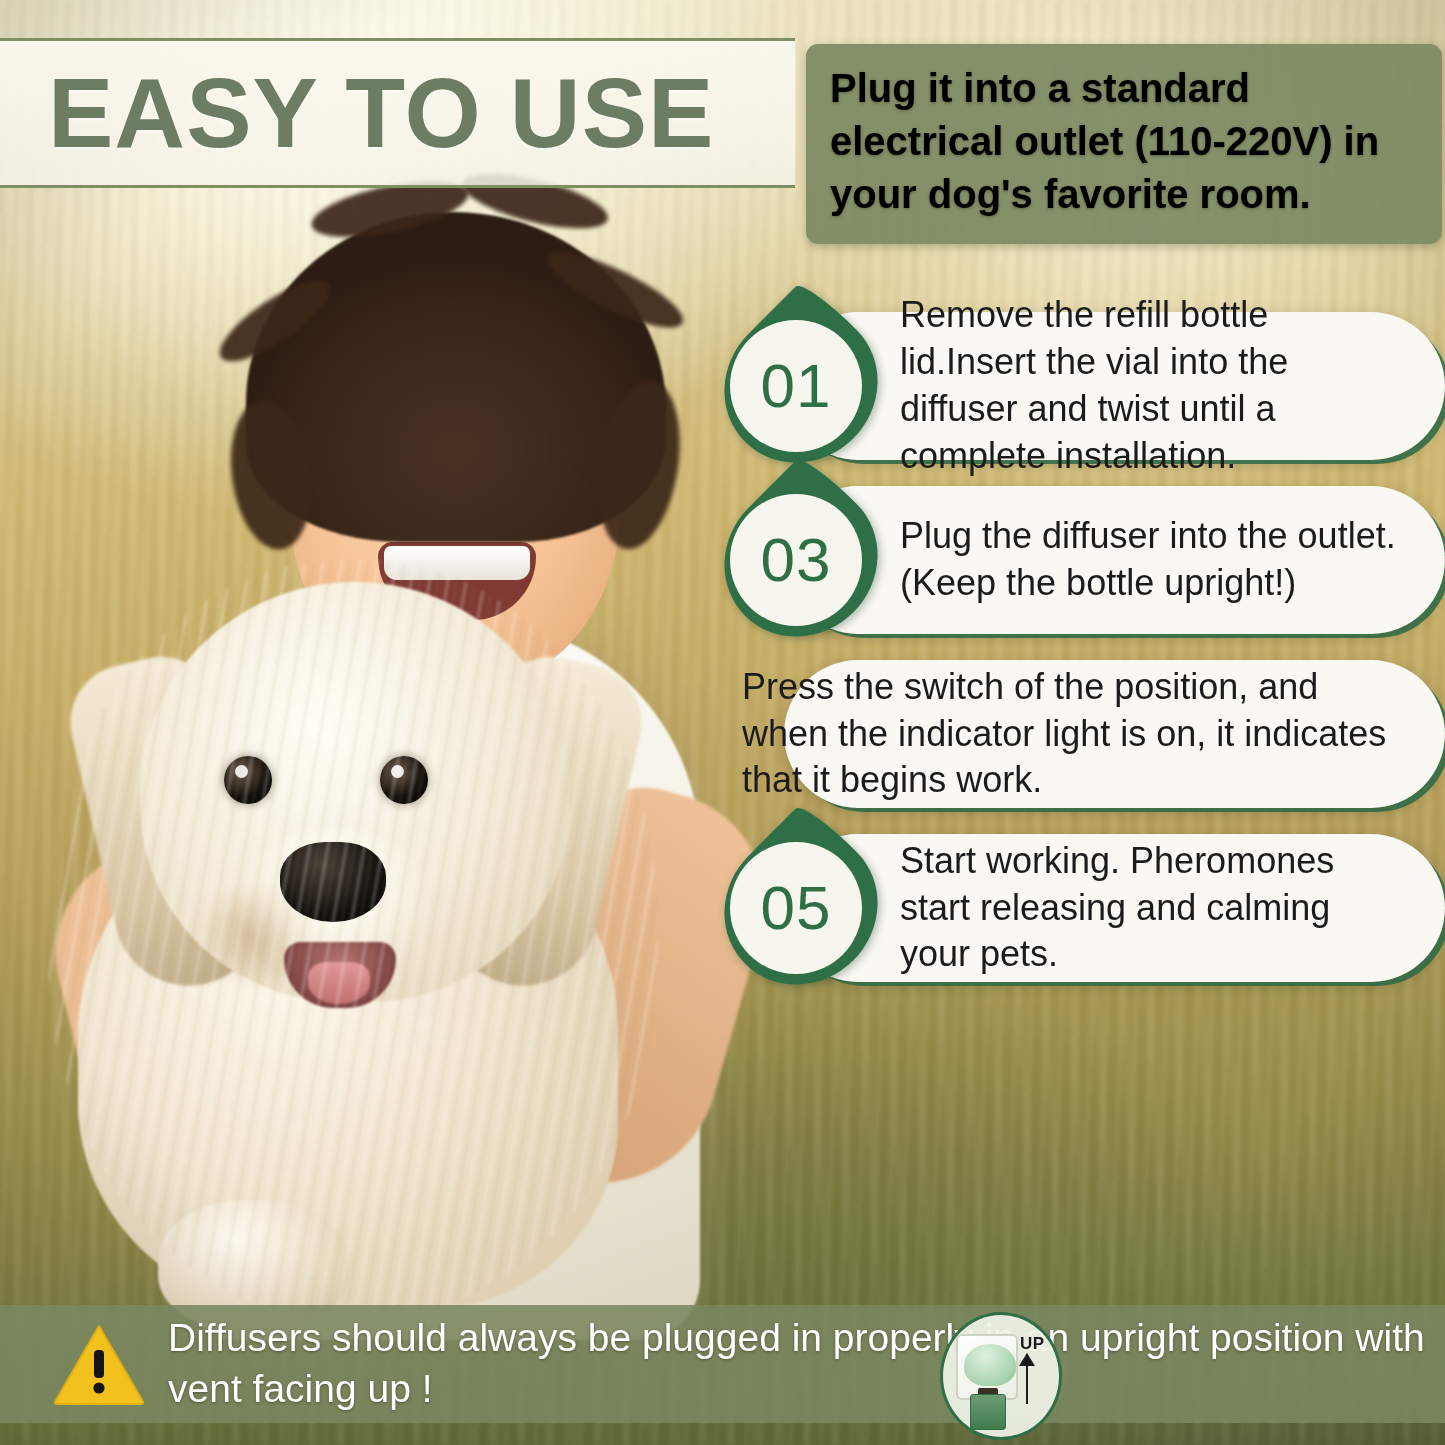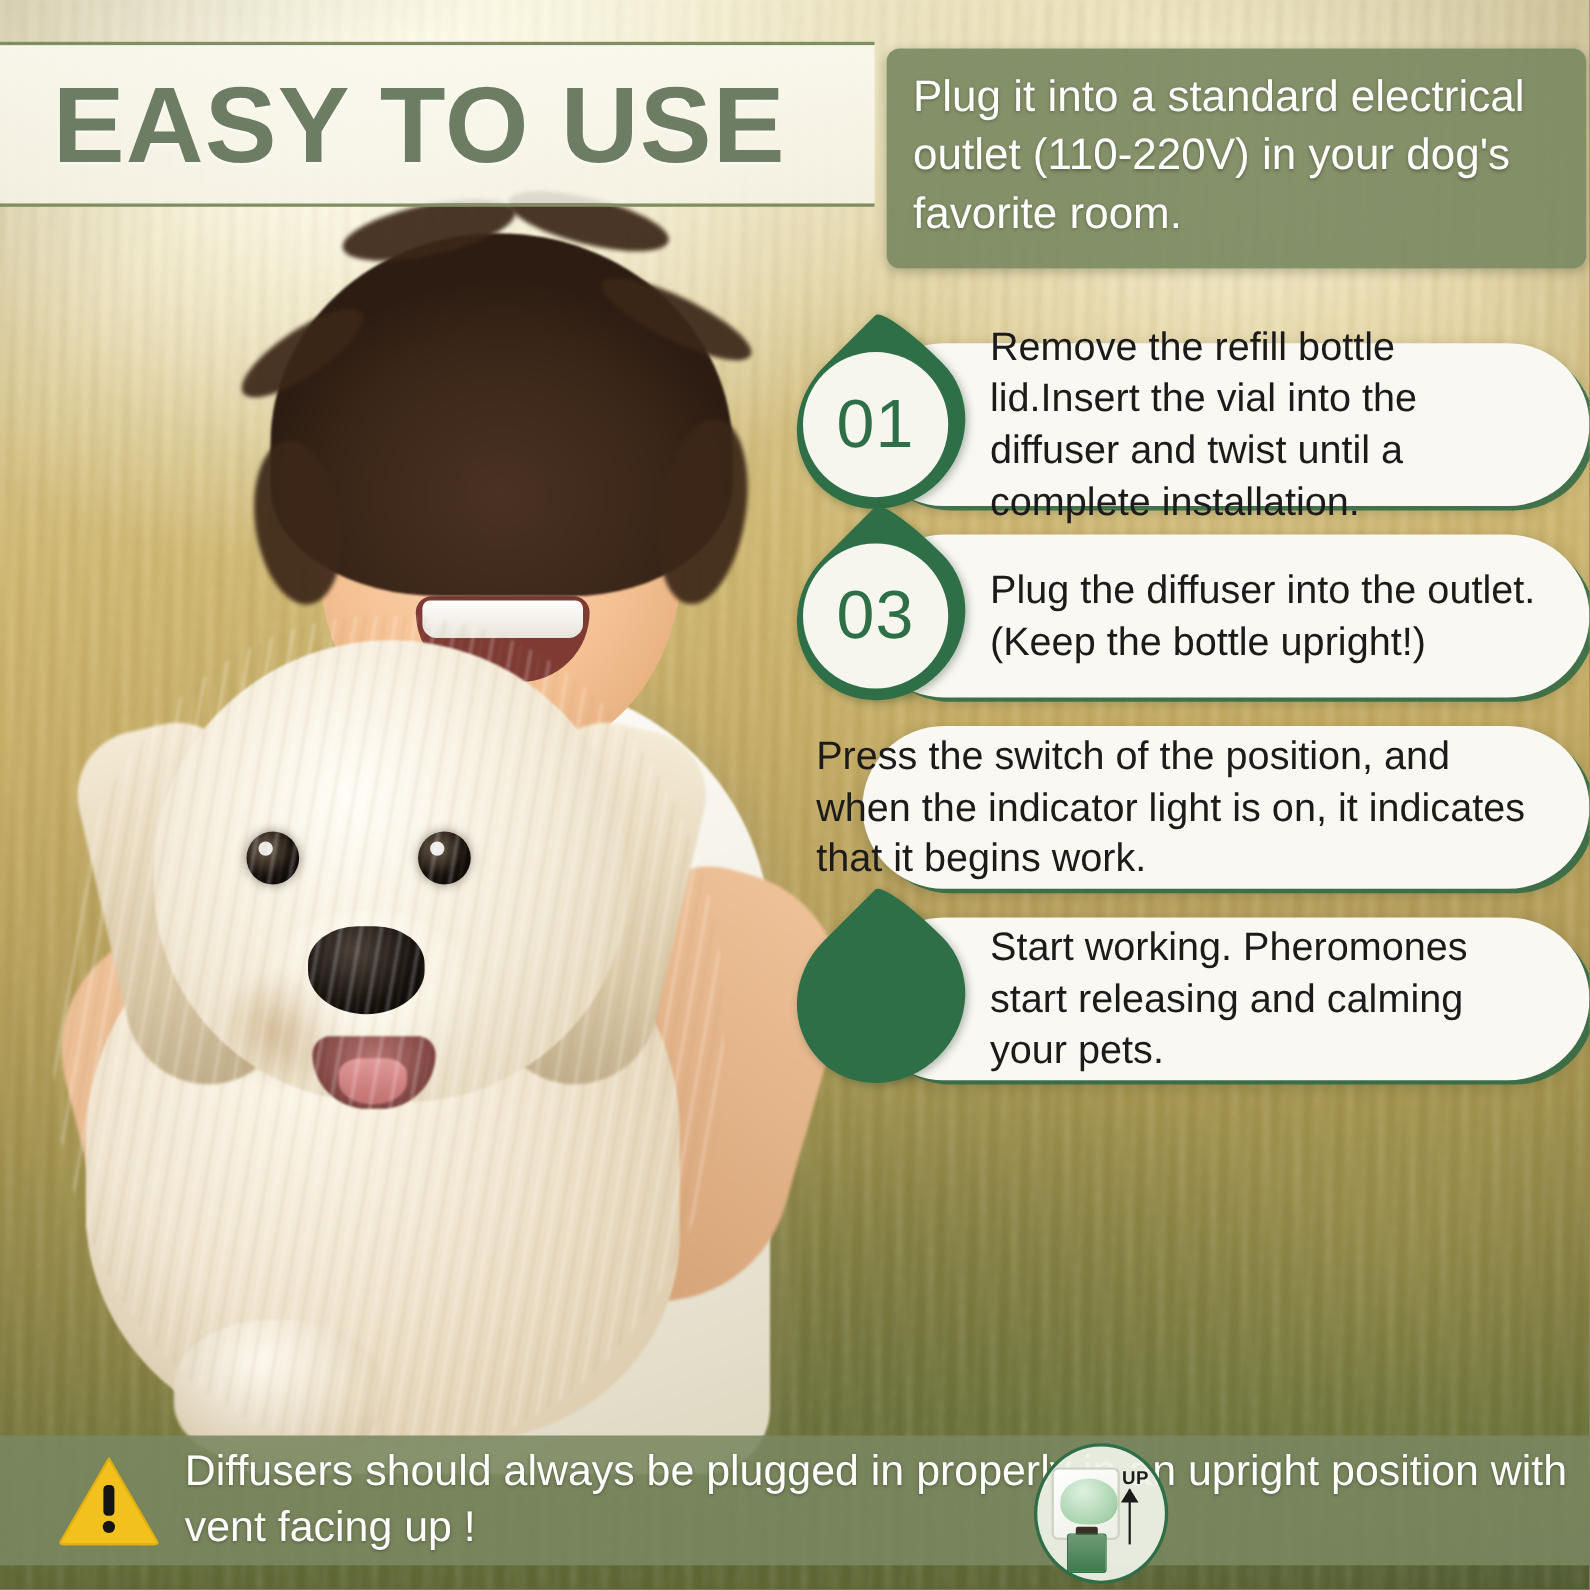--- a/index.html
+++ b/index.html
@@ -243,21 +243,21 @@
 
   
   .intro-box{
     position:absolute; left:806px; top:44px; width:636px; height:200px;
     background:rgba(124,138,98,.93);
     border-radius:12px;
     box-shadow:0 3px 10px rgba(40,45,25,.28);
     padding:18px 22px 0 24px;
   }
   .intro-text{
-    color:#ffffff; font-size:40px; line-height:1.32; font-weight:400;
+    color:#000000; font-size:40px; line-height:1.32; font-weight:700;
     text-shadow:0 1px 3px rgba(40,50,25,.45);
   }
 
   
   .steps{ position:absolute; left:722px; top:312px; width:723px; }
 
   .step{
     position:relative;
     margin-bottom:26px;
     display:flex; align-items:center;
@@ -452,20 +452,23 @@
 
     <div class="step h3">
       <div class="step-card"></div>
       <div class="step-text">Press the switch of the position, and when the indicator light is on, it indicates that it begins work.</div>
     </div>
 
     <div class="step h2">
       <div class="step-card"></div>
       <div class="badge">
         <div class="badge-leaf"></div>
+        <div class="badge-inner">
+          <span class="badge-num">05</span>
+        </div>
       </div>
       <div class="step-text">Start working. Pheromones start releasing and calming your pets.</div>
     </div>
 
   </div>
 
   <div class="warn-bar">
     <div class="warn-tri">
       <svg width="94" height="84" viewBox="0 0 94 84">
         <path d="M47 4 L90 78 Q93 82 88 82 L6 82 Q1 82 4 78 Z" fill="#f2c11d" stroke="#e0af10" stroke-width="2" stroke-linejoin="round"></path>

